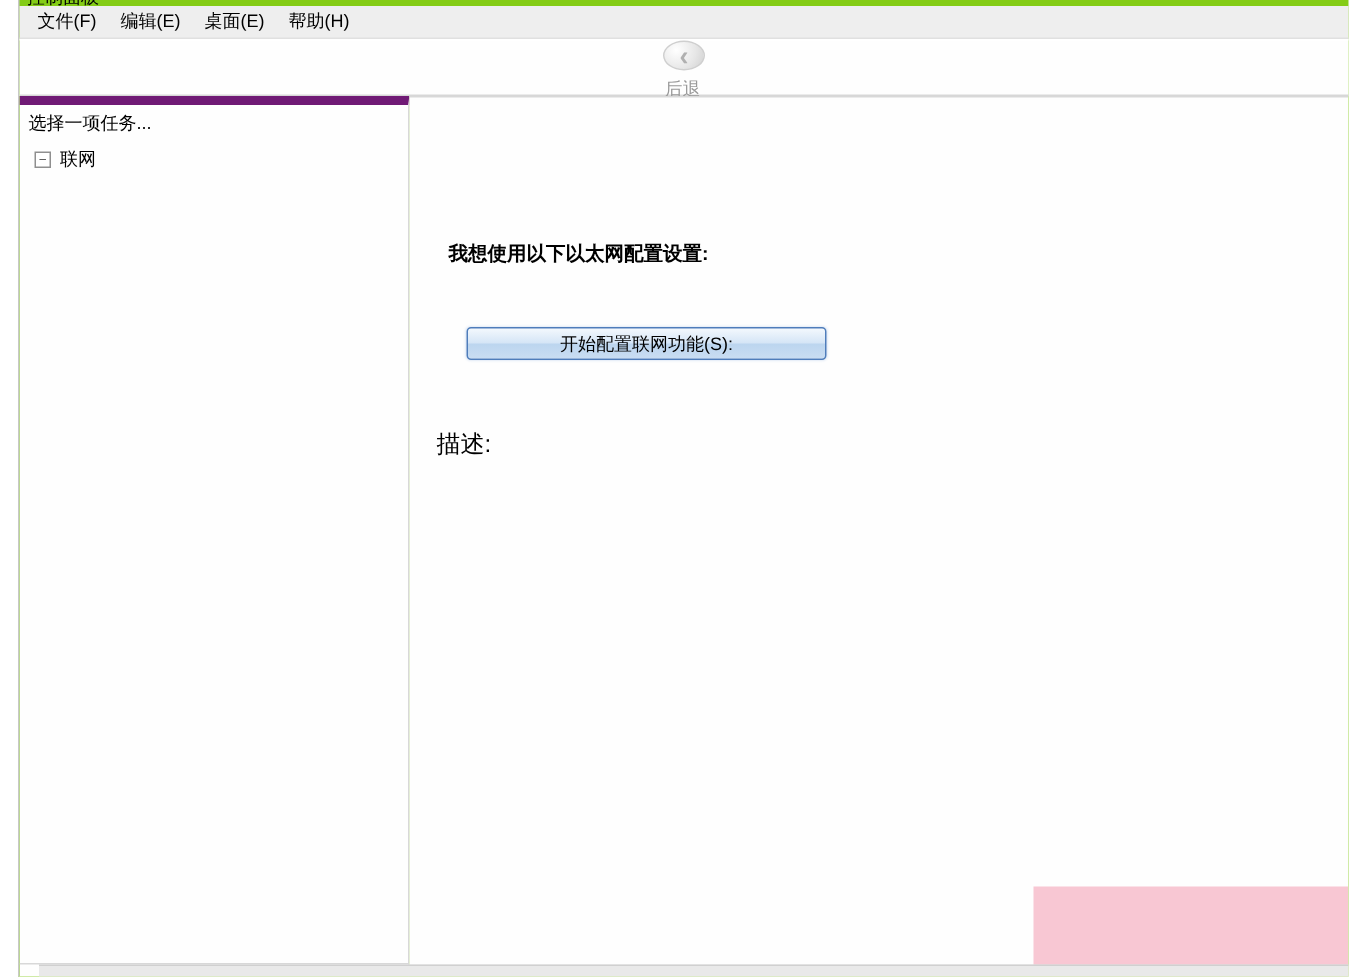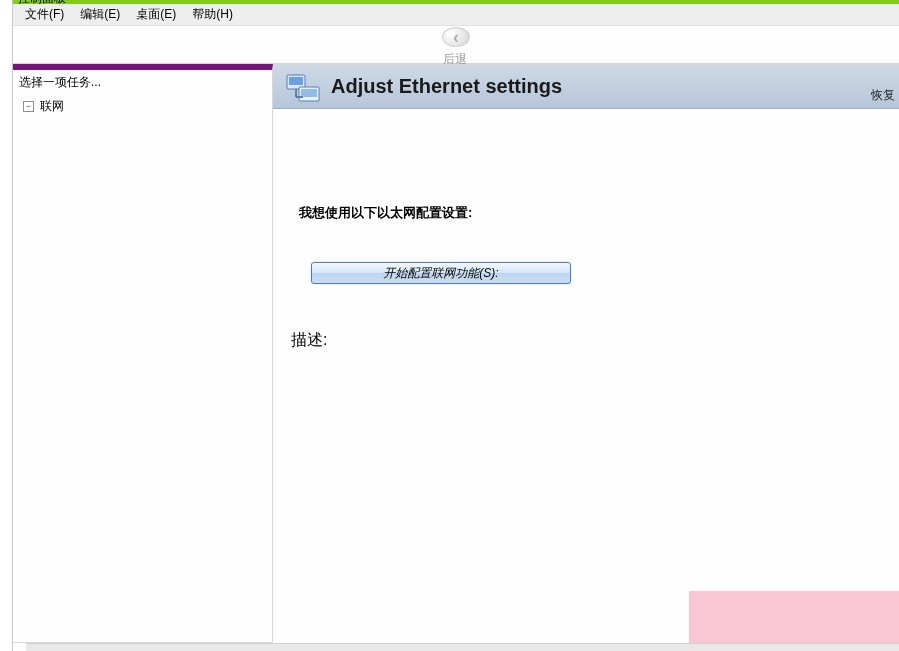--- a/index.html
+++ b/index.html
@@ -200,30 +200,29 @@
   }
   .section-label {
     font-weight: bold;
     font-size: 13px;
     color: #000;
   }
 
   .config-button {
     margin-top: 40px;
     margin-left: 12px;
-    width: 260px; height: 22px;
+    width: 240px; height: 22px;
     border: 1px solid #4f7dbb;
     border-radius: 3px;
     background: linear-gradient(#f3f8fd, #d5e5f6 48%, #bcd5ef 52%, #c9ddf2);
     font-size: 12px;
     cursor: default;
     display: flex; align-items: center; justify-content: center;
     color: #000;
     box-shadow: 0 0 2px rgba(60,120,200,0.3);
-    font-style: italic;
   }
 
   .desc-label, .usage-label {
     margin-top: 46px;
     font-size: 16px;
     color: #000;
     margin-left: -8px;
   }
   .usage-label { margin-top: 88px; }
 
@@ -295,34 +294,20 @@
       <div class="tree">
         <div class="tree-node">
           <div class="tree-toggle">−</div>
           <span class="tree-label">联网</span>
         </div>
       </div>
       <div class="sidebar-bottom-border"></div>
     </div>
 
     <div class="content">
-      <div class="content-header">
-        <div class="icon">
-          <svg viewBox="0 0 36 36">
-            <rect x="2" y="6" width="18" height="14" rx="1" fill="#d9e8fb" stroke="#5a7fb0"></rect>
-            <rect x="4" y="8" width="14" height="8" fill="#6ba0e2"></rect>
-            <rect x="14" y="18" width="20" height="14" rx="1" fill="#e8f0fb" stroke="#5a7fb0"></rect>
-            <rect x="16" y="20" width="16" height="8" fill="#8fbde8"></rect>
-            <line x1="11" y1="20" x2="11" y2="28" stroke="#5a7fb0" stroke-width="2"></line>
-            <line x1="11" y1="28" x2="18" y2="28" stroke="#5a7fb0" stroke-width="2"></line>
-          </svg>
-        </div>
-        <h1>Adjust Ethernet settings</h1>
-        <span class="restore-link">恢复</span>
-      </div>
 
       <div class="section">
         <div class="section-label">我想使用以下以太网配置设置:</div>
 
         <button class="config-button">
           <span>开始配置联网功能(S):</span>
         </button>
 
         <div class="desc-label">描述:</div>
 

